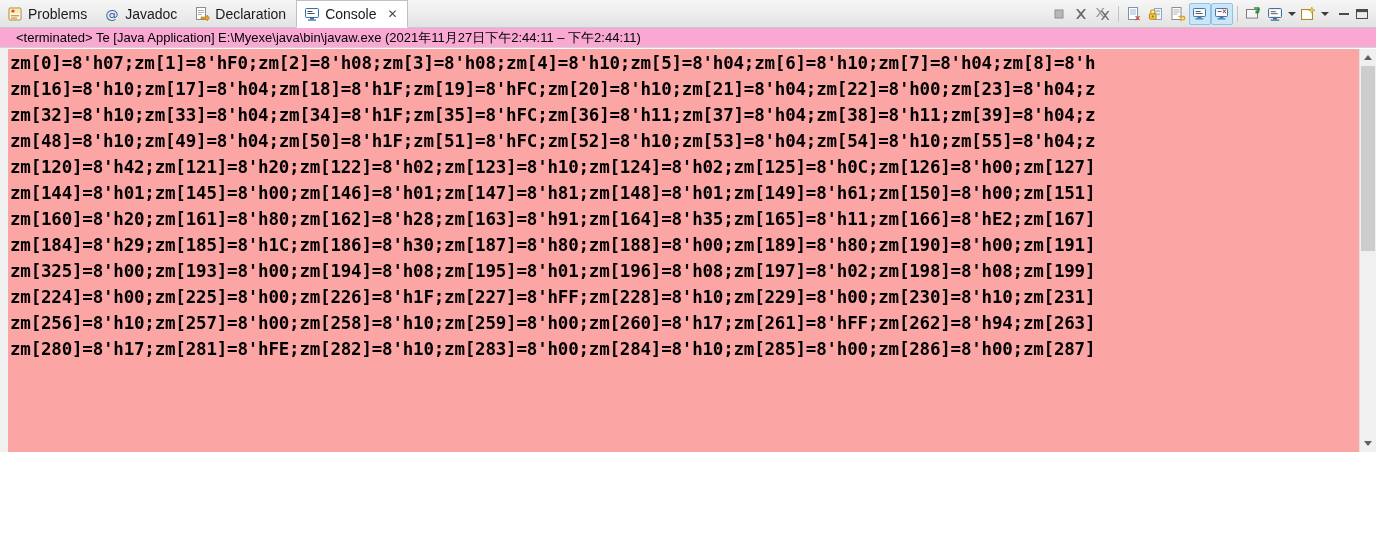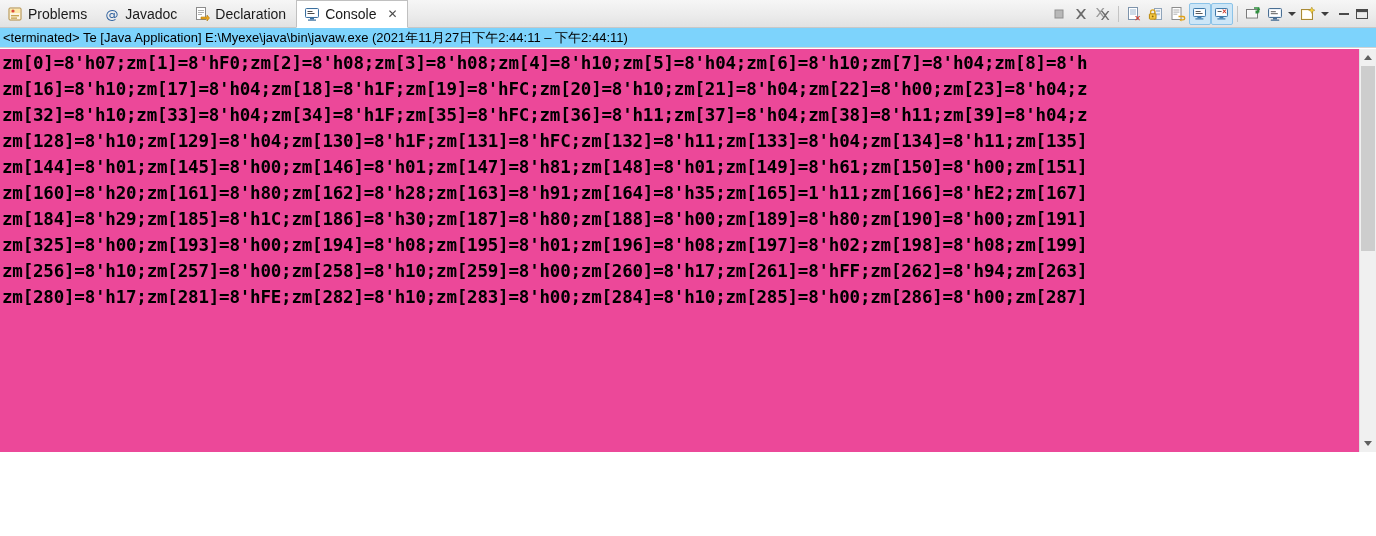--- a/index.html
+++ b/index.html
@@ -124,40 +124,41 @@
     width: 0; height: 0;
     border-left: 4px solid transparent;
     border-right: 4px solid transparent;
     border-top: 4px solid #3d3d3d;
   }
 
   
   .statusline {
     height: 20px;
     min-height: 20px;
-    background: #7dd3fc;
+    background: #f9a8d4;
     border-bottom: 1px solid #d2d2d2;
     display: flex;
     align-items: center;
-    padding-left: 3px;
+    padding-left: 16px;
     font-size: 13px;
     color: #000000;
     white-space: nowrap;
     overflow: hidden;
     box-sizing: border-box;
   }
 
   
   .console-wrap {
     flex: 1 1 auto;
     display: flex;
-    background: #ec4899;
+    background: #fca5a5;
     overflow: hidden;
     position: relative;
     border-top: 1px solid #ffffff;
+    margin-left: 8px;
   }
   .console {
     flex: 1 1 auto;
     overflow: hidden;
     padding: 1px 0 0 2px;
     box-sizing: border-box;
   }
   .cline {
     font-family: "DejaVu Sans Mono", "Liberation Mono", monospace;
     font-size: 17.5px;
@@ -446,25 +447,27 @@
     </div>
   </div>
 
   <div class="statusline">&lt;terminated&gt; Te [Java Application] E:\Myexe\java\bin\javaw.exe  (2021年11月27日下午2:44:11 – 下午2:44:11)</div>
 
   <div class="console-wrap">
     <div class="console" id="console-lines">
         <div class="cline">zm[0]=8'h07;zm[1]=8'hF0;zm[2]=8'h08;zm[3]=8'h08;zm[4]=8'h10;zm[5]=8'h04;zm[6]=8'h10;zm[7]=8'h04;zm[8]=8'h</div>
         <div class="cline">zm[16]=8'h10;zm[17]=8'h04;zm[18]=8'h1F;zm[19]=8'hFC;zm[20]=8'h10;zm[21]=8'h04;zm[22]=8'h00;zm[23]=8'h04;z</div>
         <div class="cline">zm[32]=8'h10;zm[33]=8'h04;zm[34]=8'h1F;zm[35]=8'hFC;zm[36]=8'h11;zm[37]=8'h04;zm[38]=8'h11;zm[39]=8'h04;z</div>
-        <div class="cline">zm[128]=8'h10;zm[129]=8'h04;zm[130]=8'h1F;zm[131]=8'hFC;zm[132]=8'h11;zm[133]=8'h04;zm[134]=8'h11;zm[135]</div>
+        <div class="cline">zm[48]=8'h10;zm[49]=8'h04;zm[50]=8'h1F;zm[51]=8'hFC;zm[52]=8'h10;zm[53]=8'h04;zm[54]=8'h10;zm[55]=8'h04;z</div>
+        <div class="cline">zm[120]=8'h42;zm[121]=8'h20;zm[122]=8'h02;zm[123]=8'h10;zm[124]=8'h02;zm[125]=8'h0C;zm[126]=8'h00;zm[127]</div>
         <div class="cline">zm[144]=8'h01;zm[145]=8'h00;zm[146]=8'h01;zm[147]=8'h81;zm[148]=8'h01;zm[149]=8'h61;zm[150]=8'h00;zm[151]</div>
-        <div class="cline">zm[160]=8'h20;zm[161]=8'h80;zm[162]=8'h28;zm[163]=8'h91;zm[164]=8'h35;zm[165]=1'h11;zm[166]=8'hE2;zm[167]</div>
+        <div class="cline">zm[160]=8'h20;zm[161]=8'h80;zm[162]=8'h28;zm[163]=8'h91;zm[164]=8'h35;zm[165]=8'h11;zm[166]=8'hE2;zm[167]</div>
         <div class="cline">zm[184]=8'h29;zm[185]=8'h1C;zm[186]=8'h30;zm[187]=8'h80;zm[188]=8'h00;zm[189]=8'h80;zm[190]=8'h00;zm[191]</div>
         <div class="cline">zm[325]=8'h00;zm[193]=8'h00;zm[194]=8'h08;zm[195]=8'h01;zm[196]=8'h08;zm[197]=8'h02;zm[198]=8'h08;zm[199]</div>
+        <div class="cline">zm[224]=8'h00;zm[225]=8'h00;zm[226]=8'h1F;zm[227]=8'hFF;zm[228]=8'h10;zm[229]=8'h00;zm[230]=8'h10;zm[231]</div>
         <div class="cline">zm[256]=8'h10;zm[257]=8'h00;zm[258]=8'h10;zm[259]=8'h00;zm[260]=8'h17;zm[261]=8'hFF;zm[262]=8'h94;zm[263]</div>
         <div class="cline">zm[280]=8'h17;zm[281]=8'hFE;zm[282]=8'h10;zm[283]=8'h00;zm[284]=8'h10;zm[285]=8'h00;zm[286]=8'h00;zm[287]</div>
       </div>
 
     <div class="vscroll">
       <div class="vs-btn up">
           <i></i>
         </div>
       <div class="vs-track">
         <div class="vs-thumb"></div>

